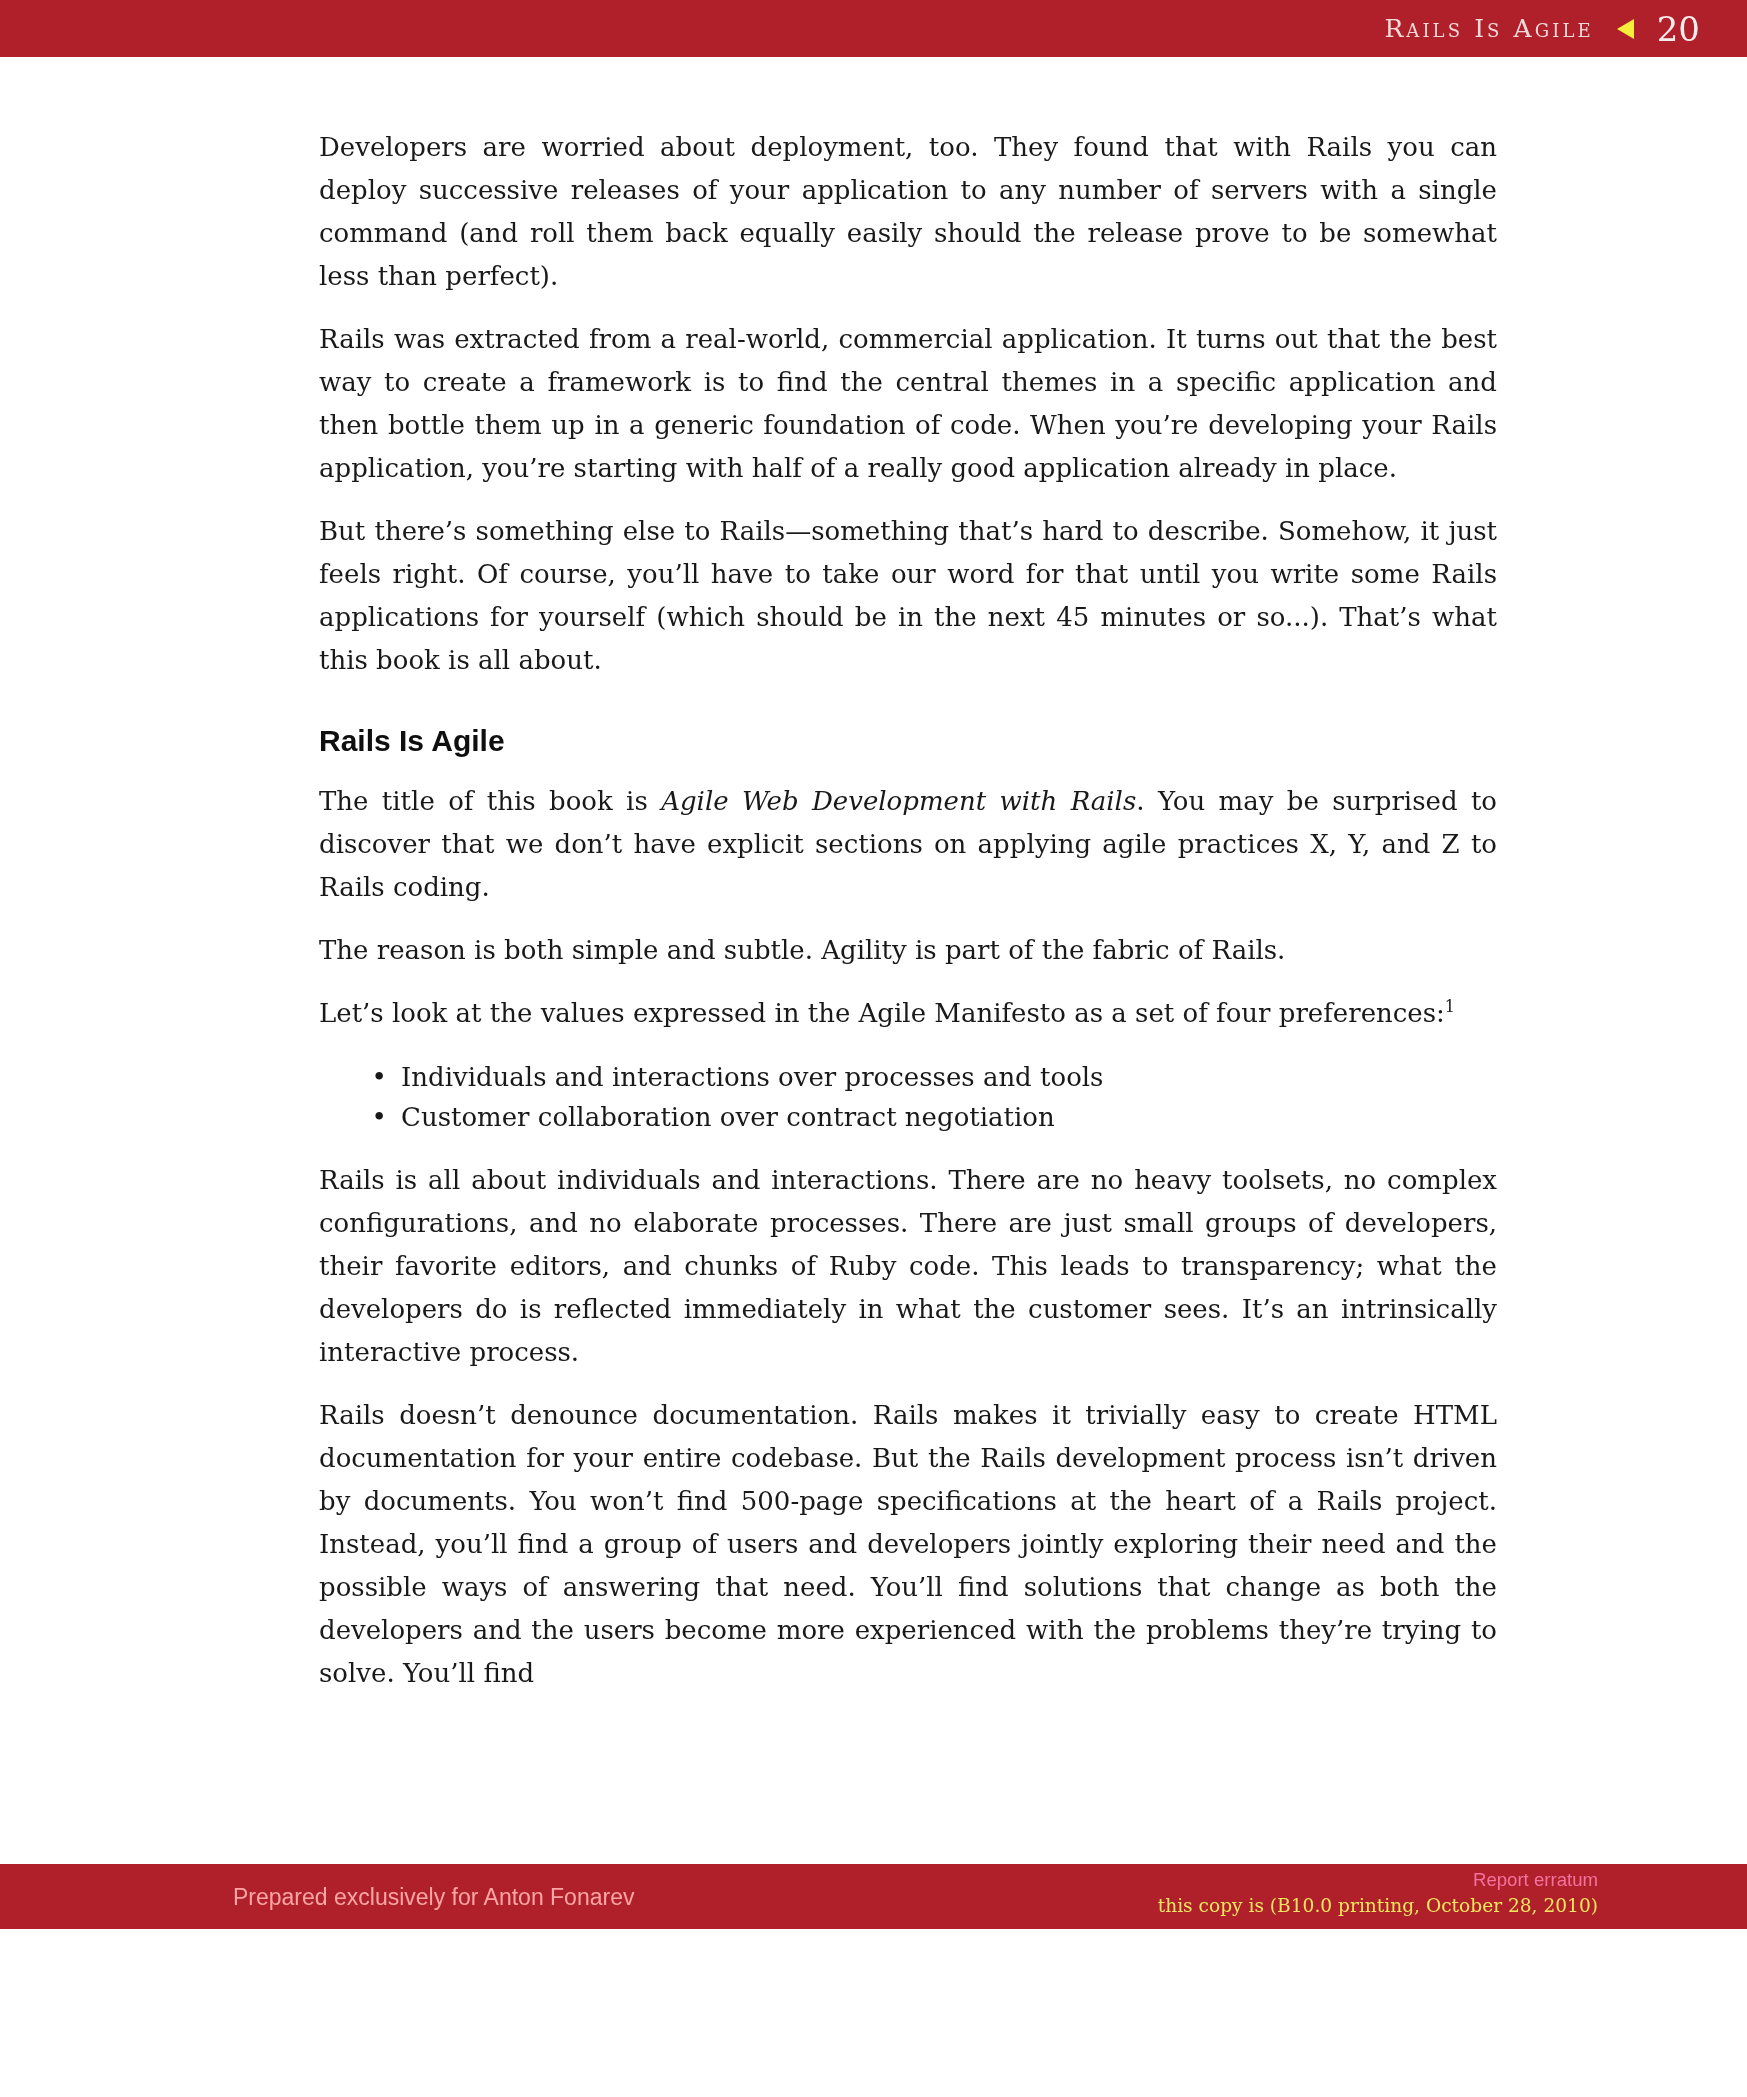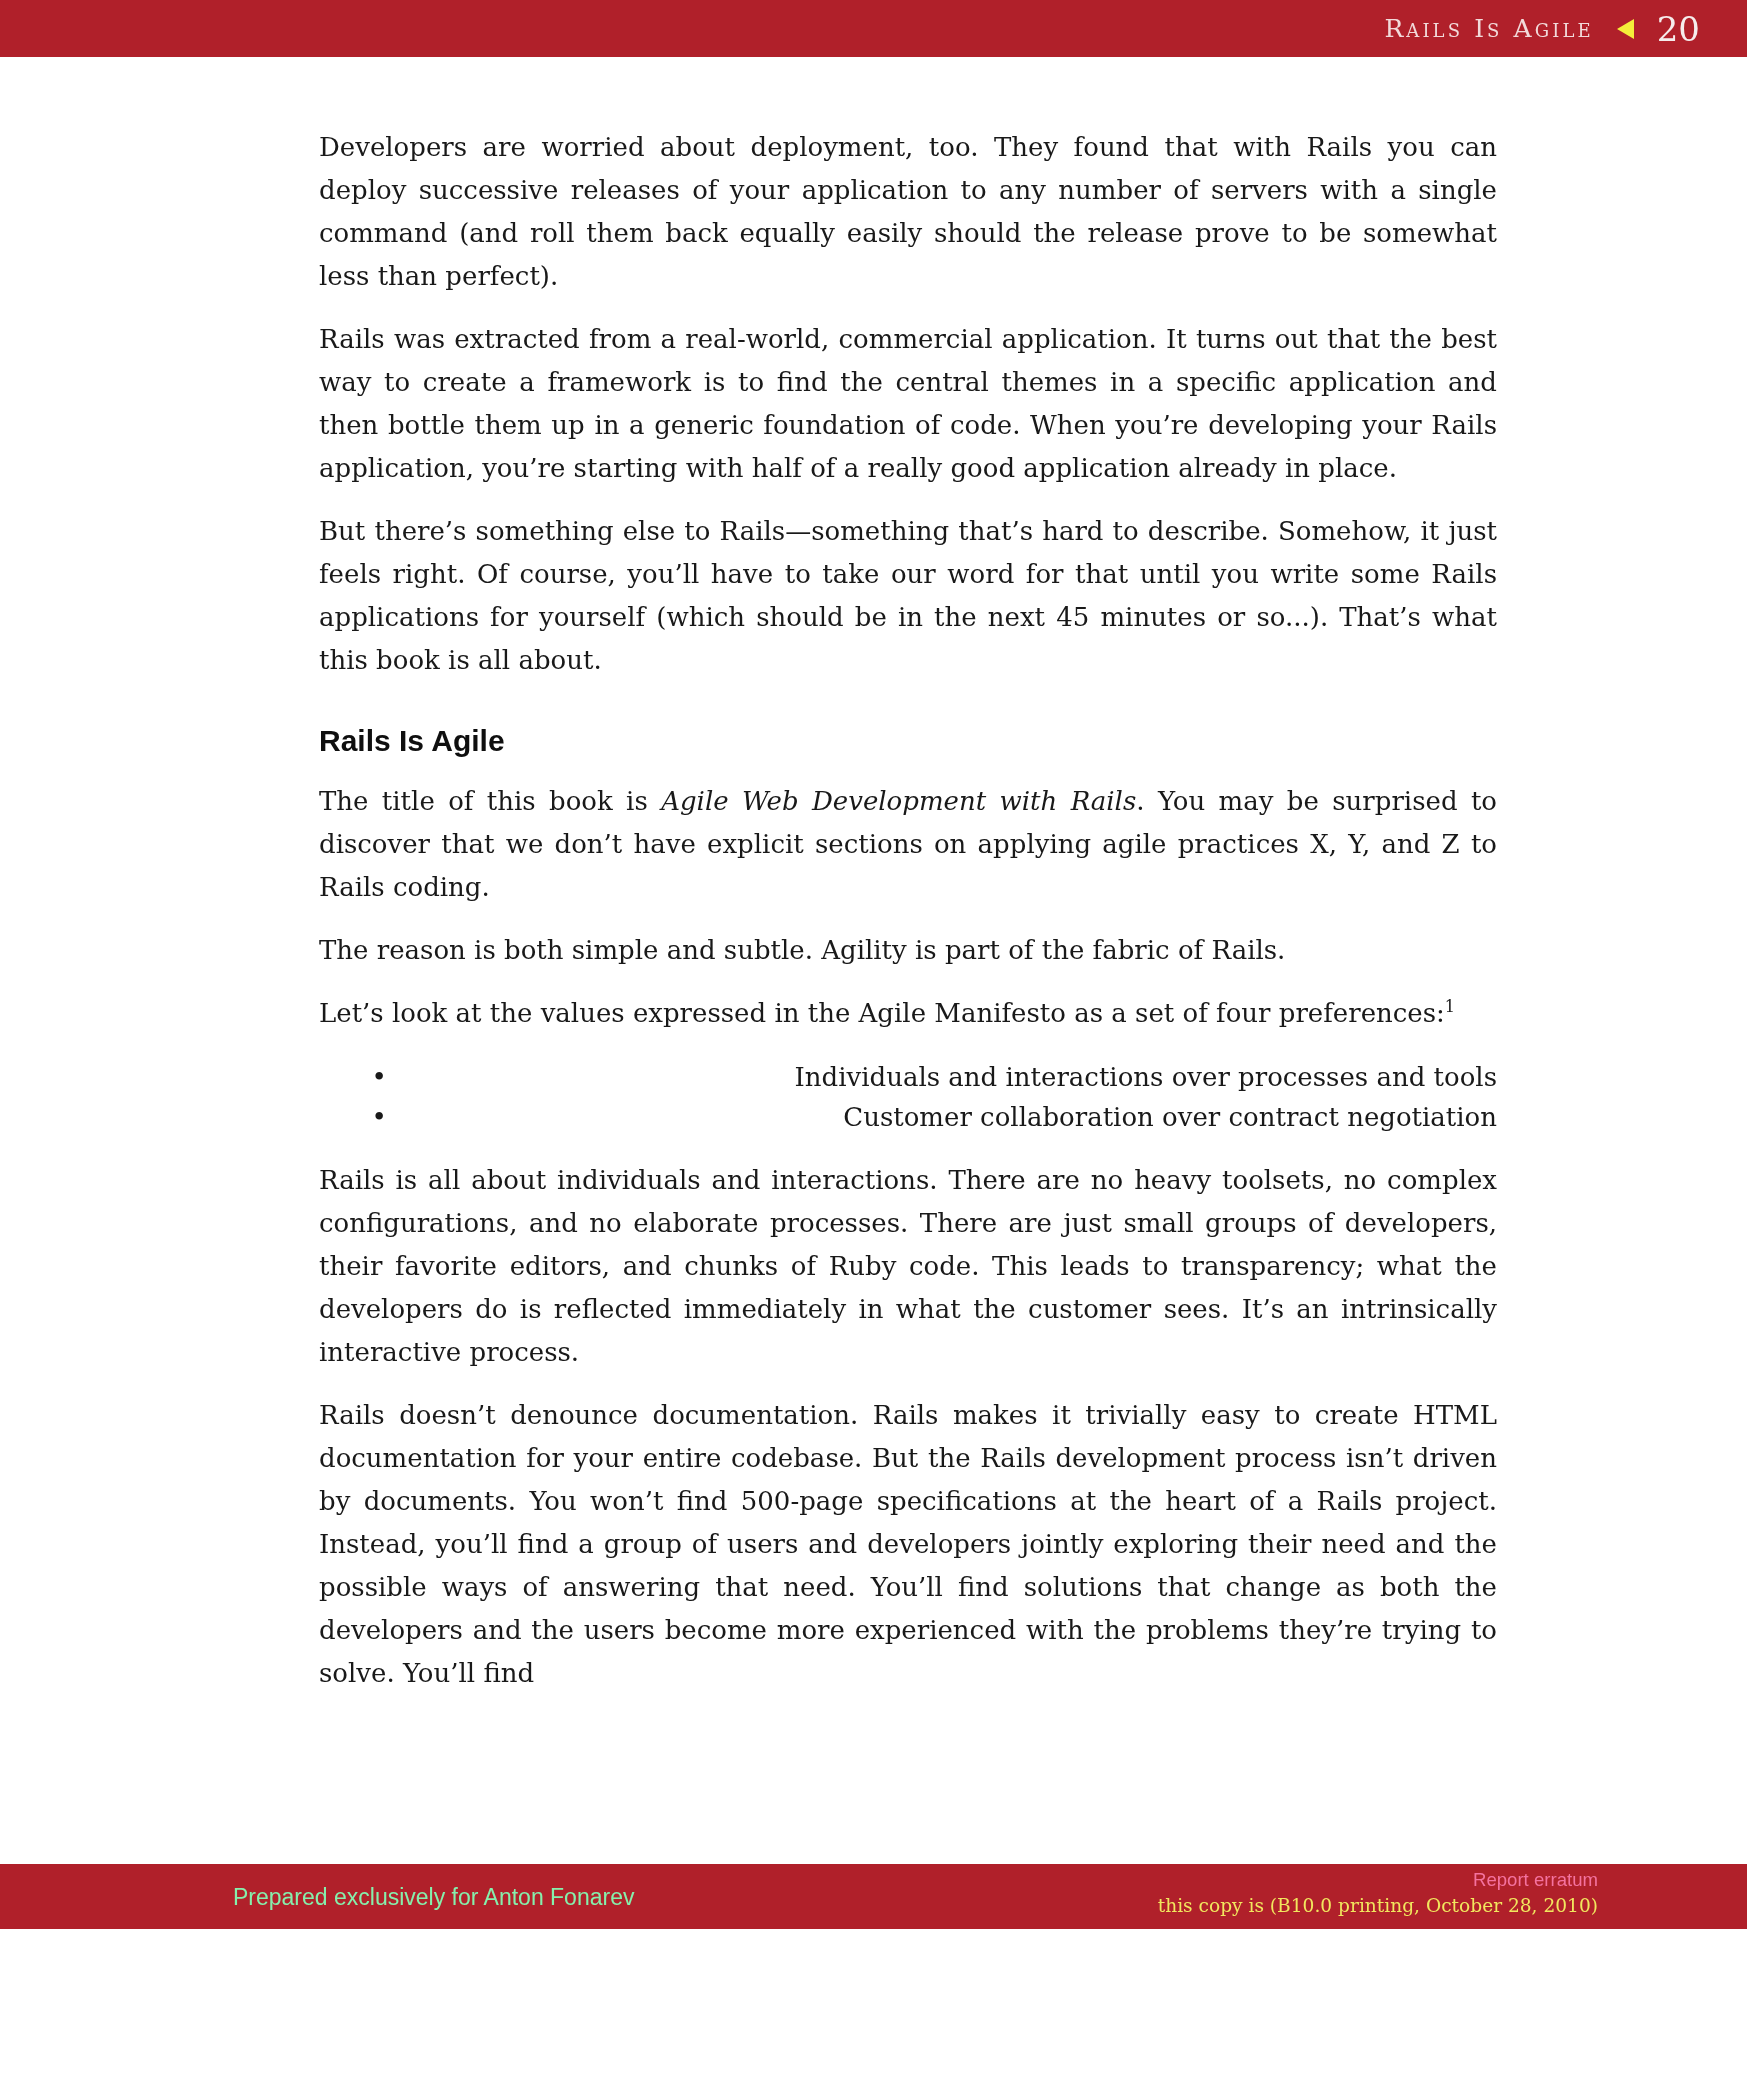--- a/index.html
+++ b/index.html
@@ -77,21 +77,21 @@
   }
 
   ul.bullet-list {
     list-style: none;
     margin: 22px 0 22px 0;
     padding-left: 82px;
   }
   ul.bullet-list li {
     position: relative;
     line-height: 40px;
-    text-align: right;
+    text-align: left;
   }
   ul.bullet-list li::before {
     content: "\2022";
     position: absolute;
     left: -29.5px;
     top: 0;
   }
 
   
   .footnote {
@@ -129,21 +129,21 @@
     height: 65px;
     background: #b0202a;
   }
   .footer-left {
     position: absolute;
     left: 233px;
     top: 50%;
     transform: translateY(-50%);
     font-family: "Liberation Sans", sans-serif;
     font-size: 23px;
-    color: #86efac;
+    color: #fca5a5;
   }
   .footer-right {
     position: absolute;
     right: 150px;
     top: 5.4px;
     text-align: right;
   }
   .erratum-link {
     display: block;
     font-family: "Liberation Sans", sans-serif;

